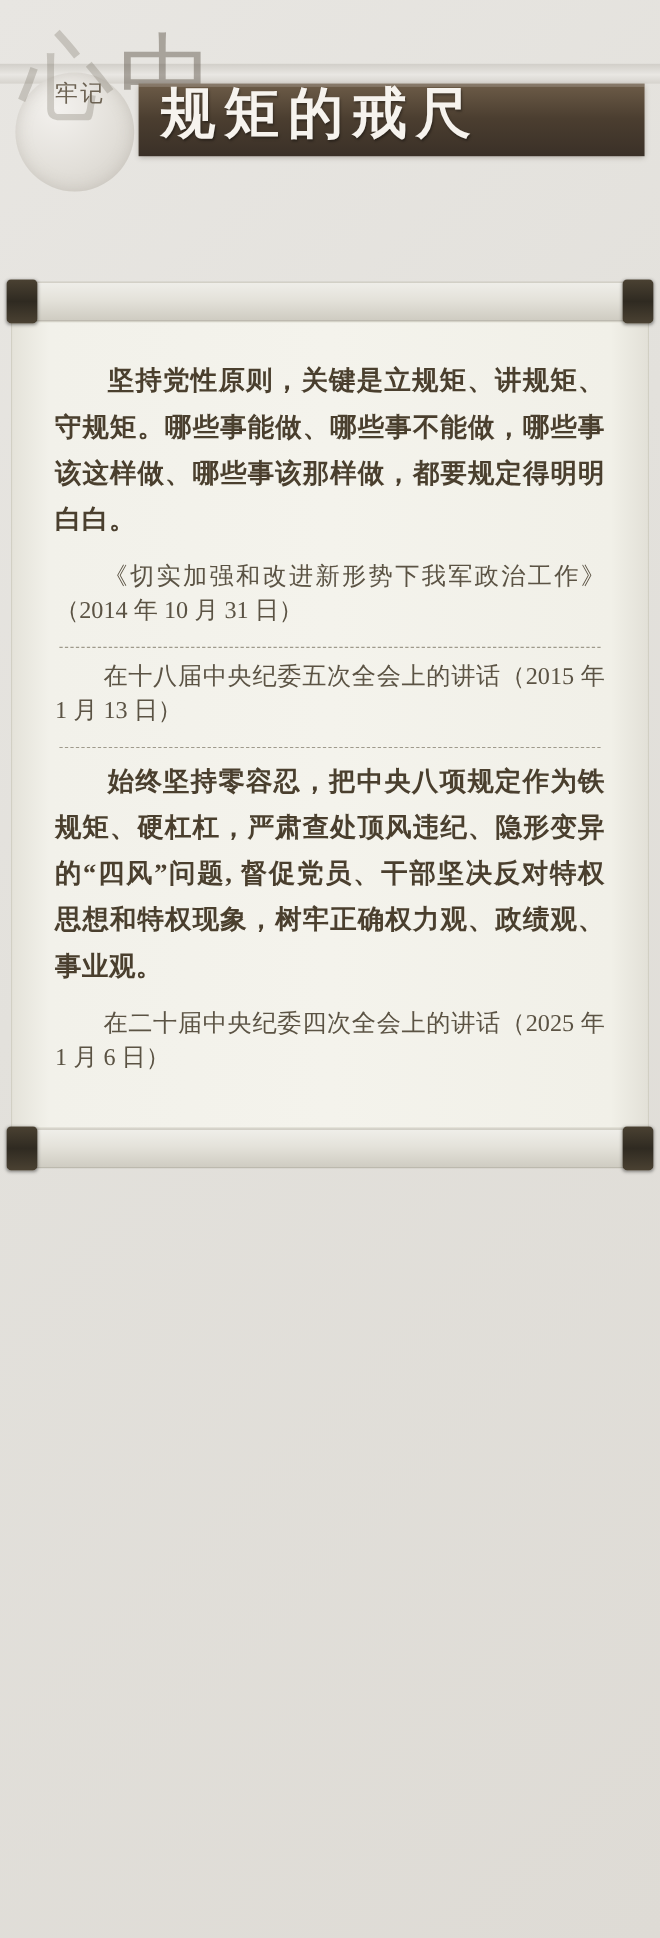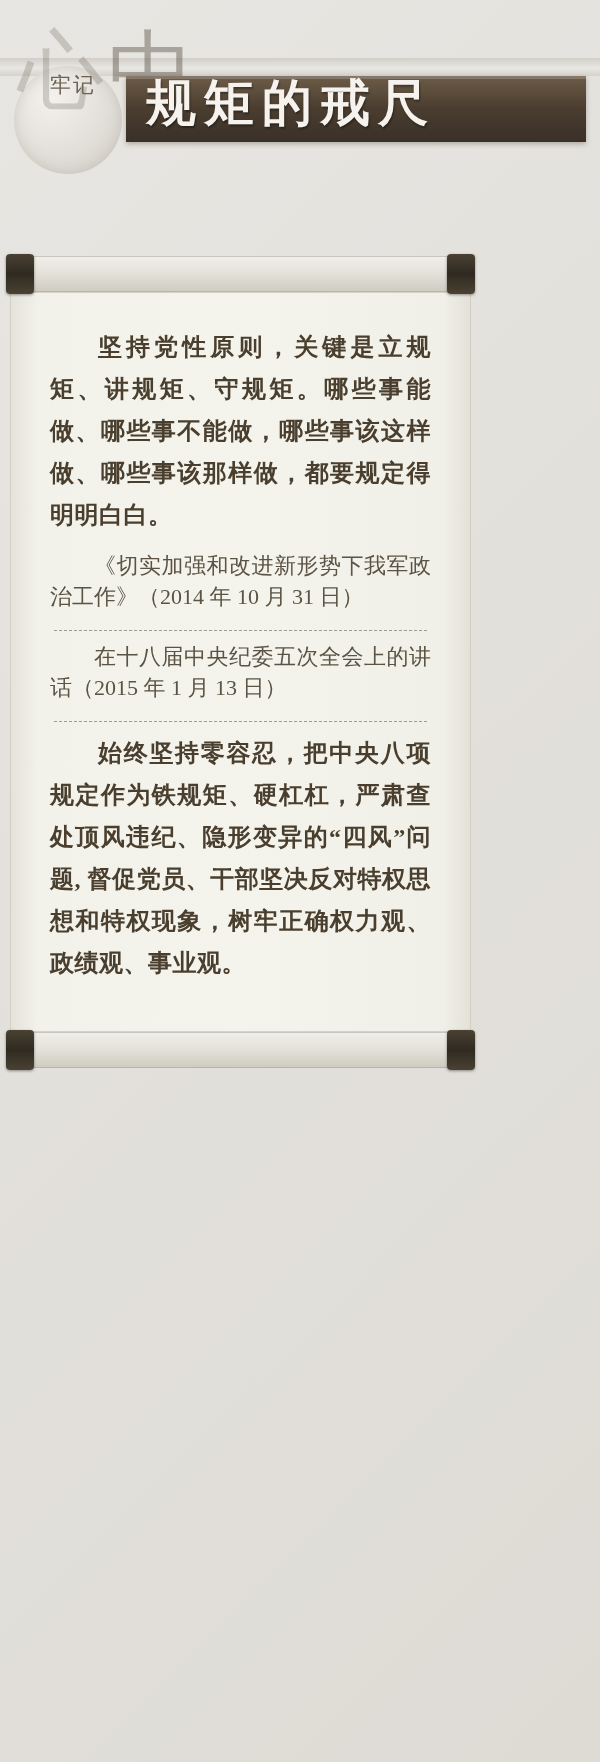--- a/index.html
+++ b/index.html
@@ -88,21 +88,21 @@
     letter-spacing: 8px;
     font-family: "Liberation Serif", "DejaVu Serif", serif;
     text-shadow: 1px 2px 2px rgba(0,0,0,0.35);
     white-space: nowrap;
   }
 
   
   .scroll {
     position: relative;
     margin: 26px 10px 40px 10px;
-    width: 461px;
+    width: 580px;
     box-sizing: border-box;
   }
   .scroll-bar {
     position: relative;
     height: 34px;
     margin: 0 0 0 0;
     background: linear-gradient(to bottom, #efeee9 0%, #e4e2da 45%, #cfccc2 100%);
     border-top: 1px solid #c9c6bb;
     border-bottom: 1px solid #b9b5aa;
   }
@@ -174,18 +174,19 @@
     <p class="para">坚持党性原则，关键是立规矩、讲规矩、守规矩。哪些事能做、哪些事不能做，哪些事该这样做、哪些事该那样做，都要规定得明明白白。</p>
     <p class="source">《切实加强和改进新形势下我军政治工作》（2014 年 10 月 31 日）</p>
 
     <hr class="divider">
 
     <p class="source">在十八届中央纪委五次全会上的讲话（2015 年 1 月 13 日）</p>
 
     <hr class="divider">
 
     <p class="para">始终坚持零容忍，把中央八项规定作为铁规矩、硬杠杠，严肃查处顶风违纪、隐形变异的“四风”问题, 督促党员、干部坚决反对特权思想和特权现象，树牢正确权力观、政绩观、事业观。</p>
+    <p class="source">在二十届中央纪委四次全会上的讲话（2025 年 1 月 6 日）</p>
 
   </div>
 
   <div class="scroll-bar"></div>
 
 </div>
 
 </body></html>

